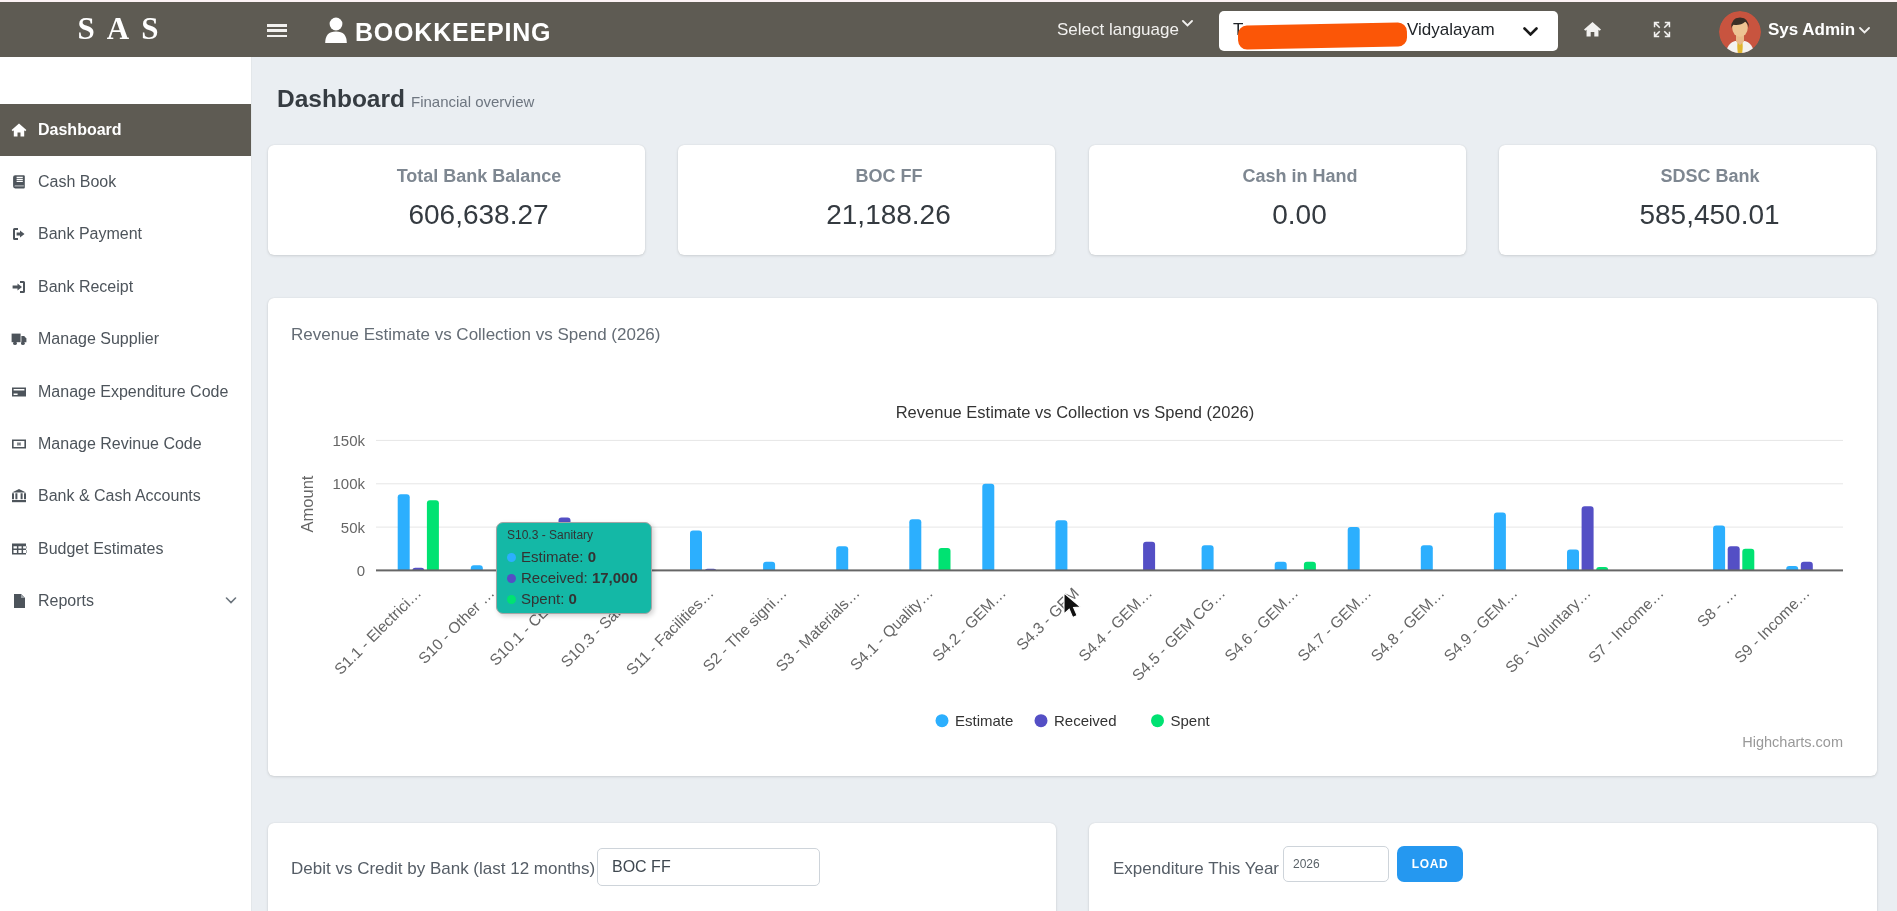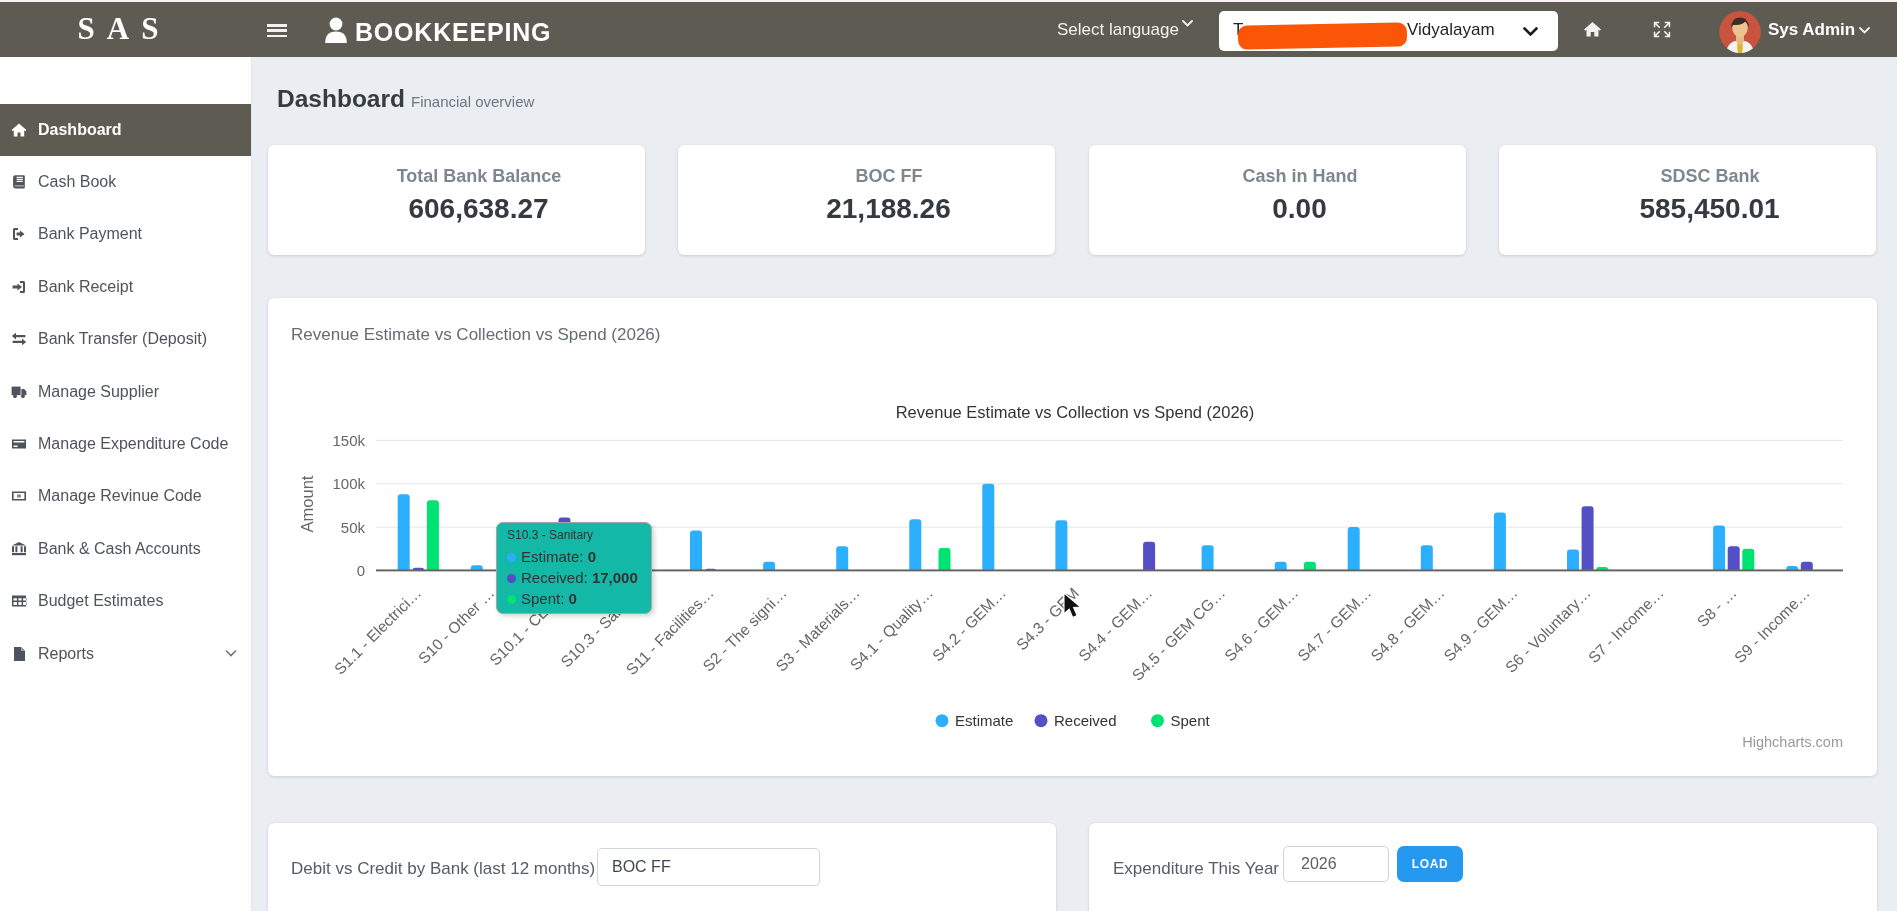--- a/index.html
+++ b/index.html
@@ -28,31 +28,31 @@
 .mitem.active { background:#5e5b53; color:#ffffff; font-weight:700; }
 .menu { position:absolute; left:0; top:46.5px; width:251px; }
 .chev { position:absolute; right:14px; color:#6c757d; font-size:13px; }
 .content { position:absolute; left:252px; top:57px; width:1645px; height:854px; background:#eaeef2; }
 .pagehead { position:absolute; left:25px; top:28px; height:40px; white-space:nowrap; z-index:3; }
 .pagehead h1 { display:inline; font-size:24.5px; font-weight:700; color:#363c42; }
 .pagehead small { font-size:15px; color:#6e7680; margin-left:6px; }
 .card { position:absolute; background:#ffffff; border-radius:6px; box-shadow:0 0 1px rgba(0,0,0,.12), 0 1px 3px rgba(0,0,0,.12); }
 .statcard { top:88px; width:377px; height:110px; text-align:center; }
 .statcard .t { margin-top:21px; font-size:18px; font-weight:700; color:#7e8791;padding-left:45px; }
-.statcard .v { margin-top:6px; font-size:28px; font-weight:700; color:#343a40;padding-left:44px; }
+.statcard .v { margin-top:12px; font-size:28px; font-weight:400; color:#343a40;padding-left:44px; }
 .chartcard { left:16px; top:241px; width:1609px; height:478px; }
 .cardtitle { position:absolute; left:23px; top:27px; font-size:17px; color:#646c75; }
 .tooltip { position:absolute; left:228px; top:224px; width:156px; height:92px; background:#14b8a6; border:1px solid #a5a5a5; border-radius:7px; box-shadow:2px 2px 5px rgba(0,0,0,.18); padding:5px 10px; }
 .tooltip .tt { font-size:12px; color:#333; margin-bottom:6px; }
 .tooltip .row { font-size:15px; color:#333; margin-top:4px; }
 .tooltip .dot { display:inline-block; width:9px; height:9px; border-radius:50%; margin-right:5px; }
 .botcard { top:766px; width:788px; height:130px; }
 .botcard .bt { position:absolute; left:23px; top:36px; font-size:17px; color:#555d66; }
 .selbox { position:absolute; left:329px; top:25px; width:223px; height:38px; border:1px solid #ced4da; border-radius:5px; font-size:16px; color:#3f4850; line-height:36px; padding-left:14px; }
-.inpbox { position:absolute; left:194px; top:23px; width:106px; height:36px; border:1px solid #ced4da; border-radius:5px; font-size:16px; color:#5a6268; line-height:34px; padding-left:17px; }
+.inpbox { position:absolute; left:194px; top:23px; width:106px; height:36px; border:1px solid #ced4da; border-radius:5px; font-size:12px; color:#5a6268; line-height:34px; padding-left:9px; }
 .loadbtn { position:absolute; left:308px; top:23px; width:66px; height:36px; background:#2598f0; border-radius:7px; color:#ffffff; font-size:12px; font-weight:700; letter-spacing:0.6px; text-align:center; line-height:36px; }
 </style></head>
 <body>
 <div class="topstrip"></div>
 <div class="navbar">
   <div class="brand"><span>SAS</span></div>
   <div class="burger">
       <div></div>
       <div></div>
       <div></div>
@@ -129,29 +129,20 @@
         <span class="mtx">Bank Payment</span>
       </div>
 <div class="mitem">
         <span class="mic">
           <svg width="18" height="16" viewBox="0 0 16 16" fill="#4d545b">
             <path d="M14 3.5A1.5 1.5 0 0 0 12.5 2H9v2h3v8H9v2h3.5A1.5 1.5 0 0 0 14 12.5Z"></path>
             <path d="M6.5 4.5 11 8 6.5 11.5V9.4H1.6V6.6H6.5Z"></path>
           </svg>
         </span>
         <span class="mtx">Bank Receipt</span>
-      </div>
-<div class="mitem">
-        <span class="mic">
-          <svg width="18" height="16" viewBox="0 0 16 16" fill="#4d545b">
-            <path d="M5 1.8 5 3.9H14.4V6.3H5V8.4L0.8 5.1Z"></path>
-            <path d="M11 7.6 11 9.7H1.6V12.1H11V14.2L15.2 10.9Z"></path>
-          </svg>
-        </span>
-        <span class="mtx">Bank Transfer (Deposit)</span>
       </div>
 <div class="mitem">
         <span class="mic">
           <svg width="18" height="16" viewBox="0 0 16 16" fill="#4d545b">
             <path d="M0.6 2.6h9v8.6h-9Z"></path>
             <path d="M10.4 5h2.8L15.4 7.6v3.6h-5Z"></path>
             <circle cx="4" cy="12.2" r="1.9"></circle>
             <circle cx="11.9" cy="12.2" r="1.9"></circle>
           </svg>
         </span>

